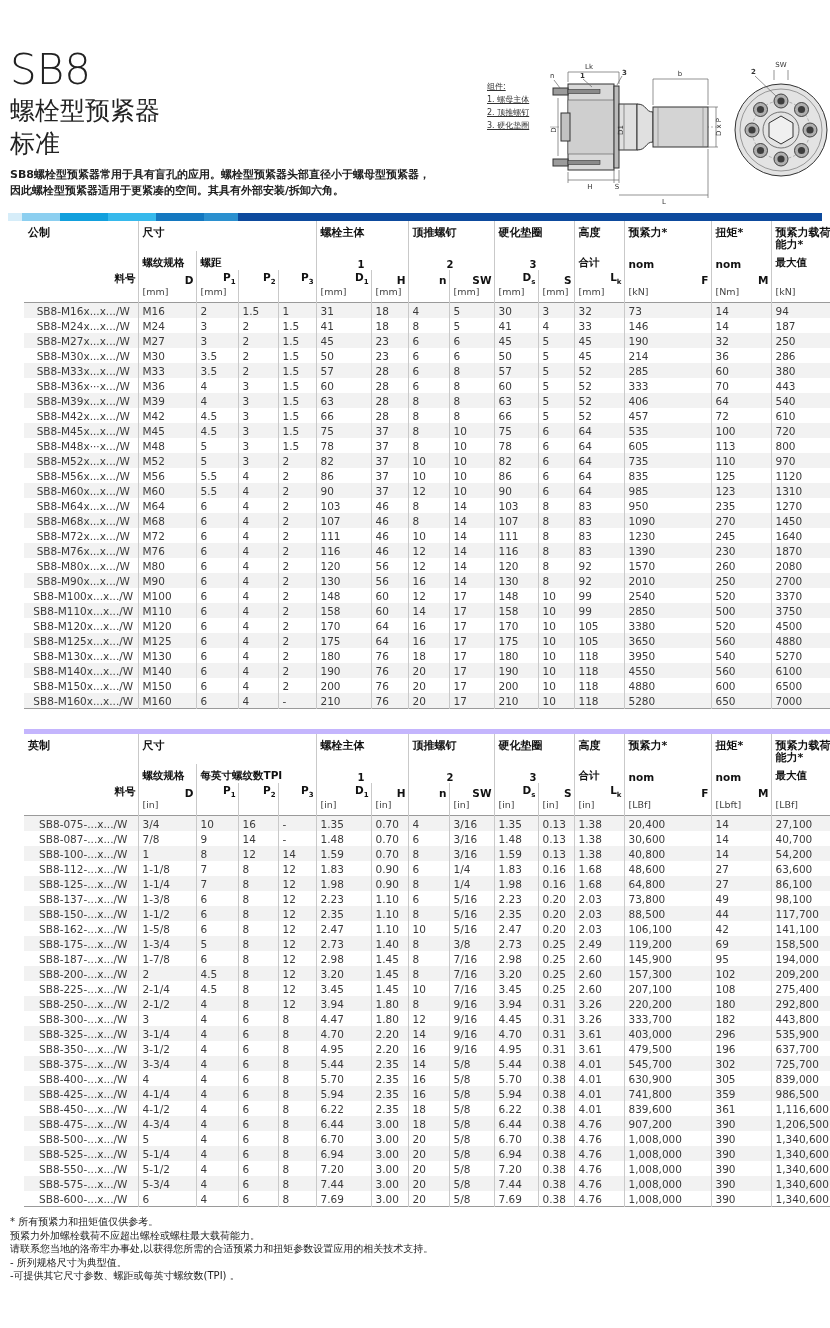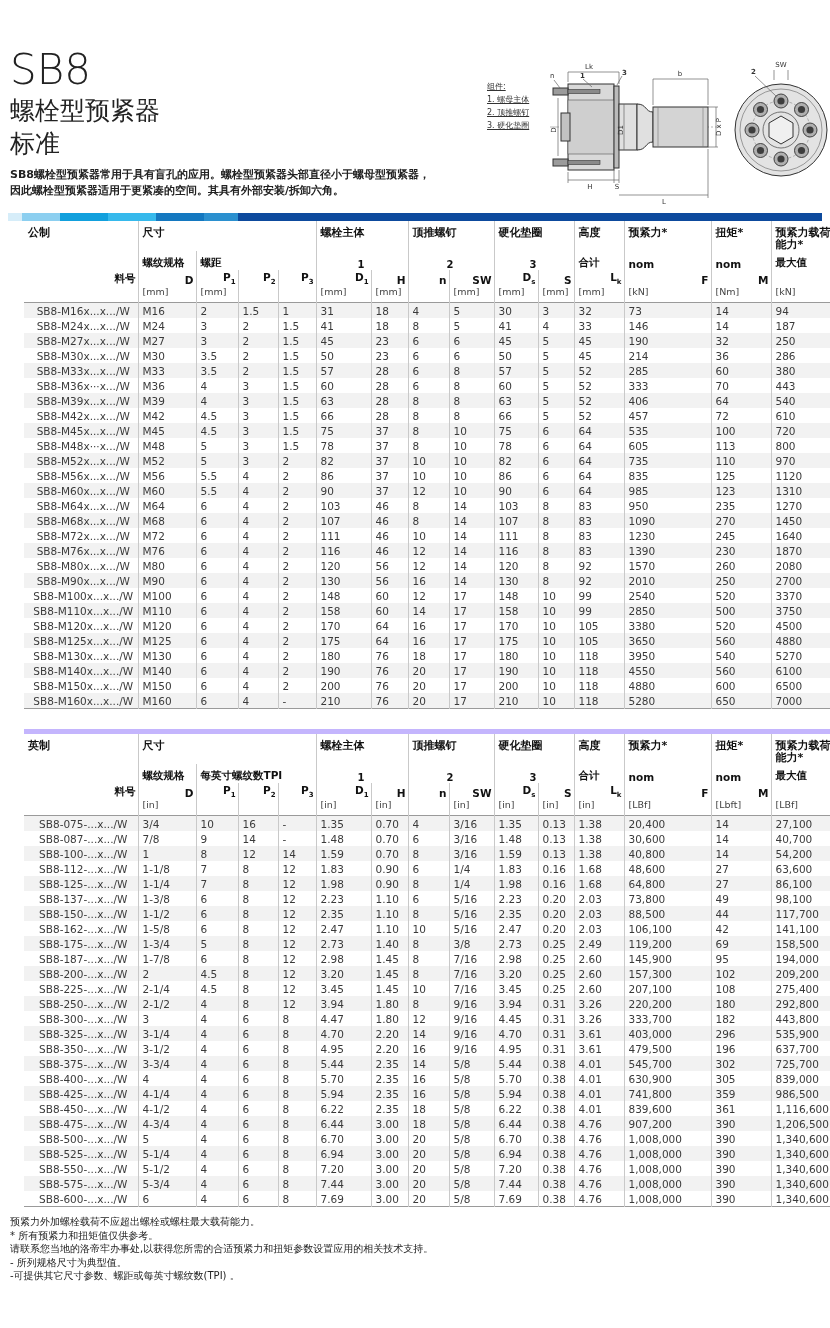--- a/index.html
+++ b/index.html
@@ -1243,18 +1243,18 @@
         <td>0.38</td>
         <td>4.76</td>
         <td>1,008,000</td>
         <td>390</td>
         <td>1,340,600</td>
       </tr>
     </tbody>
 </table>
 
 <div class="footnotes">
+  <div>* 所有预紧力和扭矩值仅供参考。</div>
   <div>预紧力外加螺栓载荷不应超出螺栓或螺柱最大载荷能力。</div>
-  <div>* 所有预紧力和扭矩值仅供参考。</div>
   <div>请联系您当地的洛帝牢办事处,以获得您所需的合适预紧力和扭矩参数设置应用的相关技术支持。</div>
   <div>- 所列规格尺寸为典型值。</div>
   <div>-可提供其它尺寸参数、螺距或每英寸螺纹数(TPI) 。</div>
 </div>
 
 </body></html>

